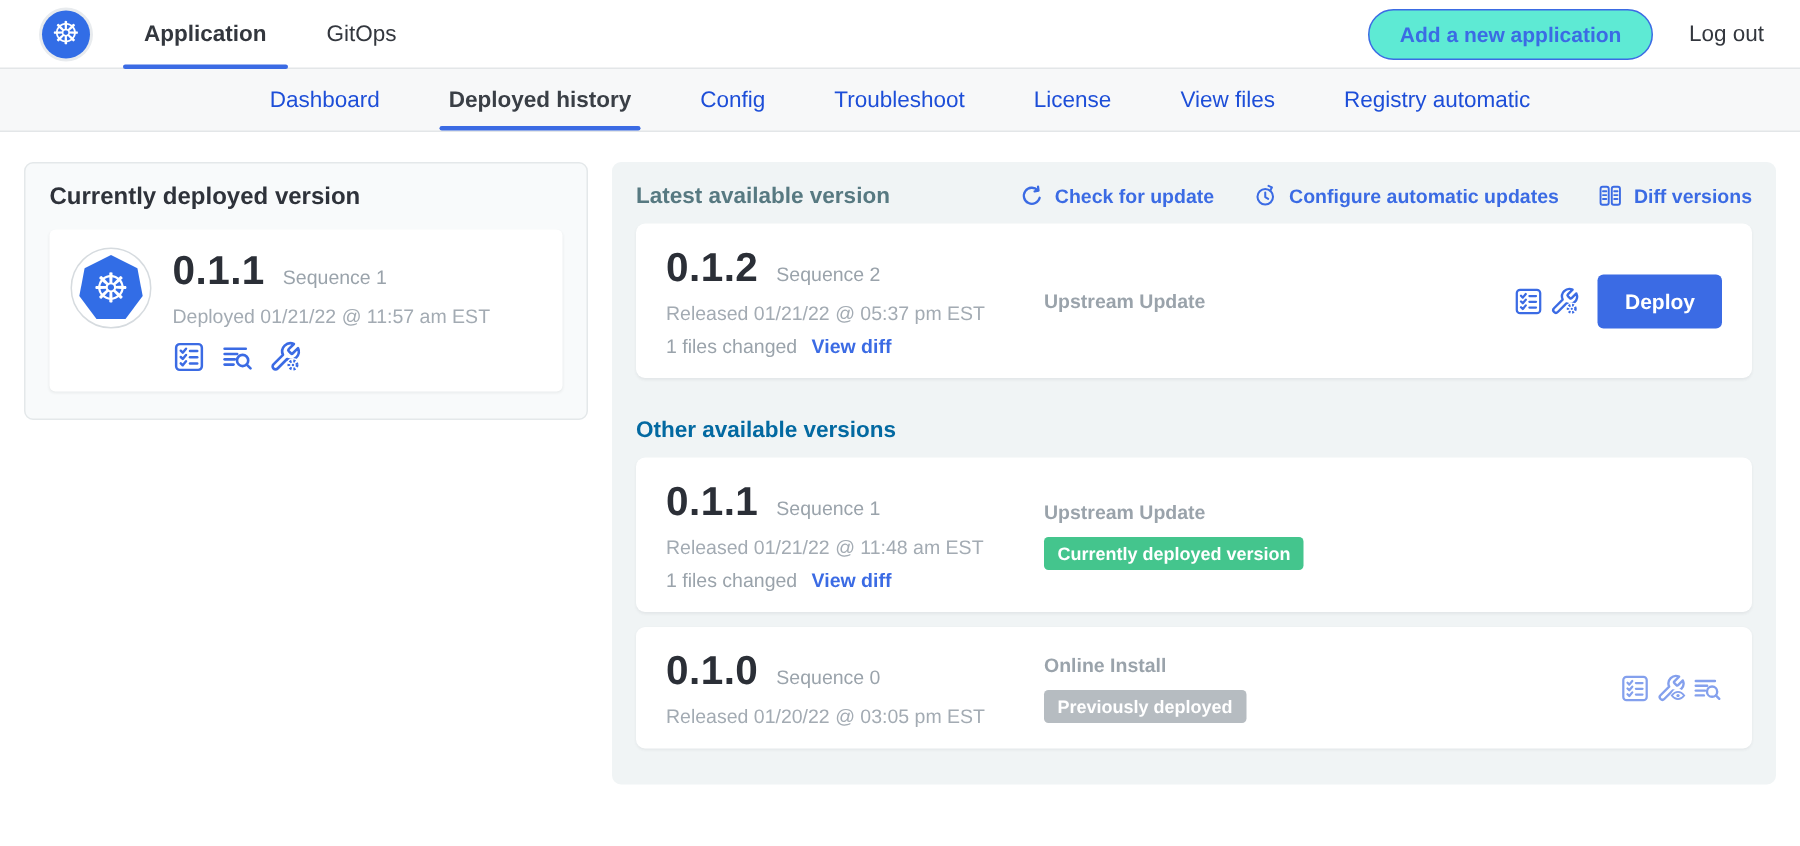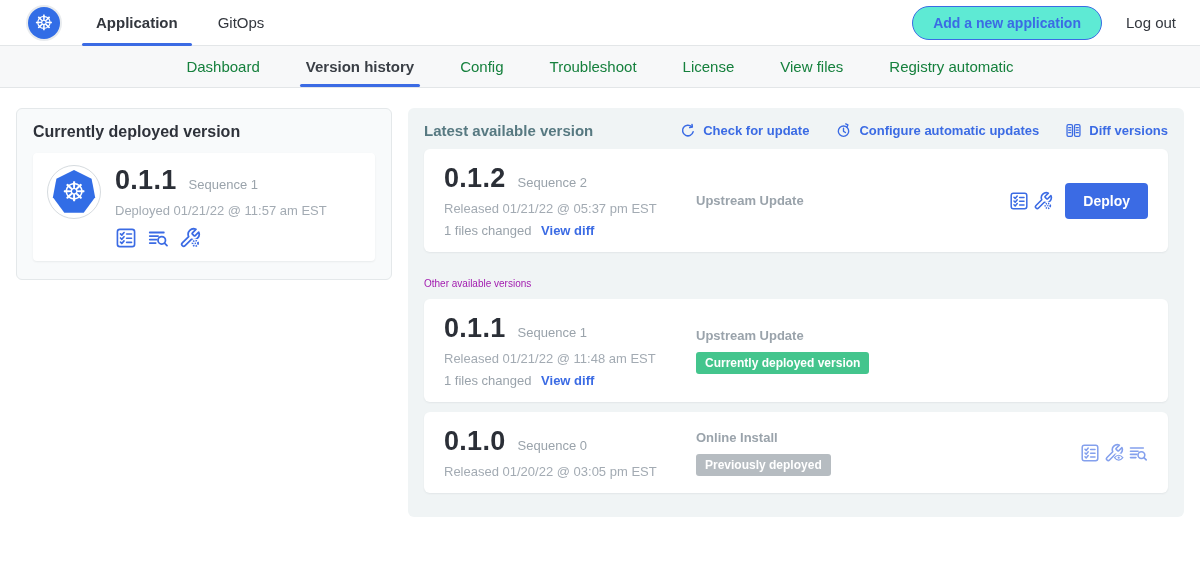--- a/index.html
+++ b/index.html
@@ -25,21 +25,21 @@
                 bottom:0; height:3px; background:var(--blue,#3b6be4); border-radius:2px; }
   .header-right { margin-left:auto; display:flex; align-items:center; gap:24px; }
   .add-app-btn { border:1px solid var(--blue,#3b6be4); color:var(--blue,#3b6be4); background:#5eead4;
                  font-family:inherit; font-weight:700; font-size:14px; padding:8px 20px;
                  border-radius:19px; cursor:pointer; }
   .logout { font-size:15px; color:#33373e; cursor:pointer; }
 
   
   .subnav { height:42px; background:#f7f8f9; border-bottom:1px solid #e3e6e8;
             display:flex; justify-content:center; gap:46px; }
-  .subnav-tab { display:flex; align-items:center; font-size:15px; color:#15803d;
+  .subnav-tab { display:flex; align-items:center; font-size:15px; color:#1d4ed8;
                 position:relative; cursor:pointer; }
   .subnav-tab.active { color:#3a3f46; font-weight:600; }
   .subnav-tab.active::after { content:""; position:absolute; left:-6px; right:-6px; bottom:0;
                 height:3px; background:var(--blue,#3b6be4); border-radius:2px; }
 
   
   .main { display:flex; align-items:flex-start; gap:16px; padding:20px 16px; }
 
   
   .left-card { width:376px; flex:none; background:#f8fafb; border:1px solid #e4e8ea;
@@ -82,21 +82,21 @@
   .badge.gray { background:var(--gray_badge,#b6bcc1); }
   .vc-right { display:flex; align-items:center; gap:4px; color:var(--blue,#3b6be4); }
   .vc-right .icon { width:20px; height:20px; cursor:pointer; }
   .vc-right.muted { color:#84a0ed; }
   .btn-primary { background:var(--blue,#3b6be4); color:#fff; border:none; font-family:inherit;
                  font-weight:700; font-size:14px; padding:10px 18px; border-radius:4px;
                  margin-left:8px; cursor:pointer; }
   .btn-outline { background:#fff; color:var(--blue,#3b6be4); border:1px solid var(--blue,#3b6be4);
                  font-family:inherit; font-weight:700; font-size:14px; padding:9px 14px;
                  border-radius:4px; margin-left:8px; cursor:pointer; }
-  .other-header { font-size:10px; font-weight:400; color:#a21caf; margin-top:26px; }
+  .other-header { font-size:15px; font-weight:700; color:#0369a1; margin-top:26px; }
 </style>
 </head>
 <body>
 
 <svg width="0" height="0" style="position:absolute" aria-hidden="true">
   <defs>
     <symbol id="i-checklist" viewBox="0 0 20 20">
       <g fill="none" stroke="currentColor" stroke-width="1.5" stroke-linecap="round" stroke-linejoin="round">
         <rect x="2.2" y="2.2" width="15.6" height="15.6" rx="2.2"></rect>
         <path d="M5 6.2l1.2 1.2 2-2.4"></path>
@@ -177,21 +177,21 @@
     <button class="add-app-btn">Add a new application</button>
     <span class="logout">Log out</span>
   </div>
 </div>
 
 <div class="subnav">
   <div class="subnav-tab">
     <span>Dashboard</span>
     </div>
   <div class="subnav-tab active">
-    <span>Version history</span>
+    <span>Deployed history</span>
     </div>
   <div class="subnav-tab">
     <span>Config</span>
     </div>
   <div class="subnav-tab">
     <span>Troubleshoot</span>
     </div>
   <div class="subnav-tab">
     <span>License</span>
     </div>

